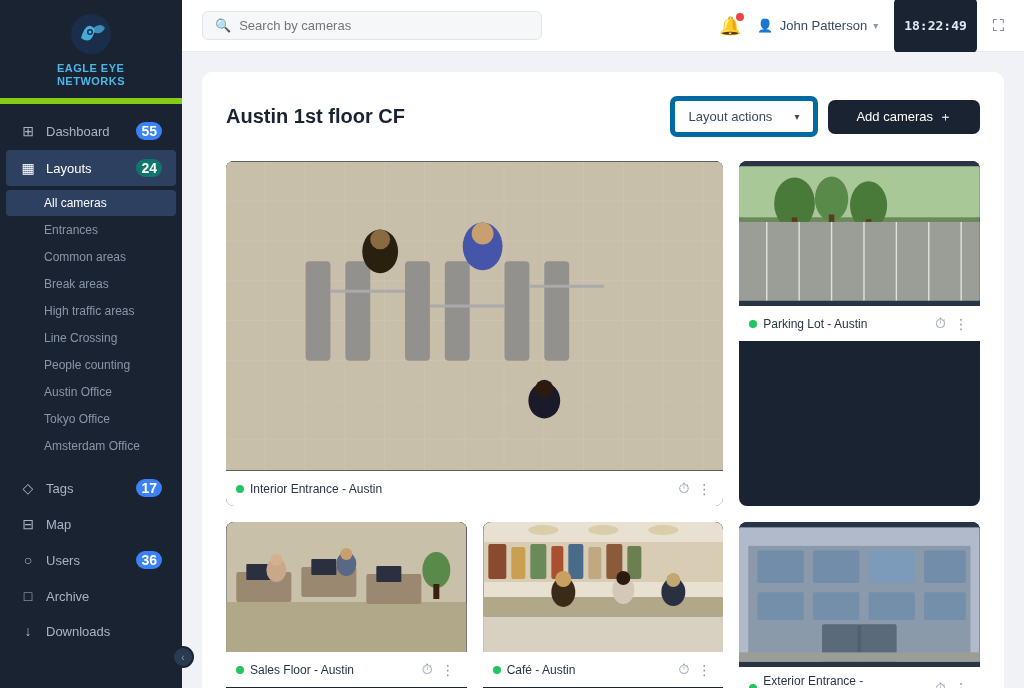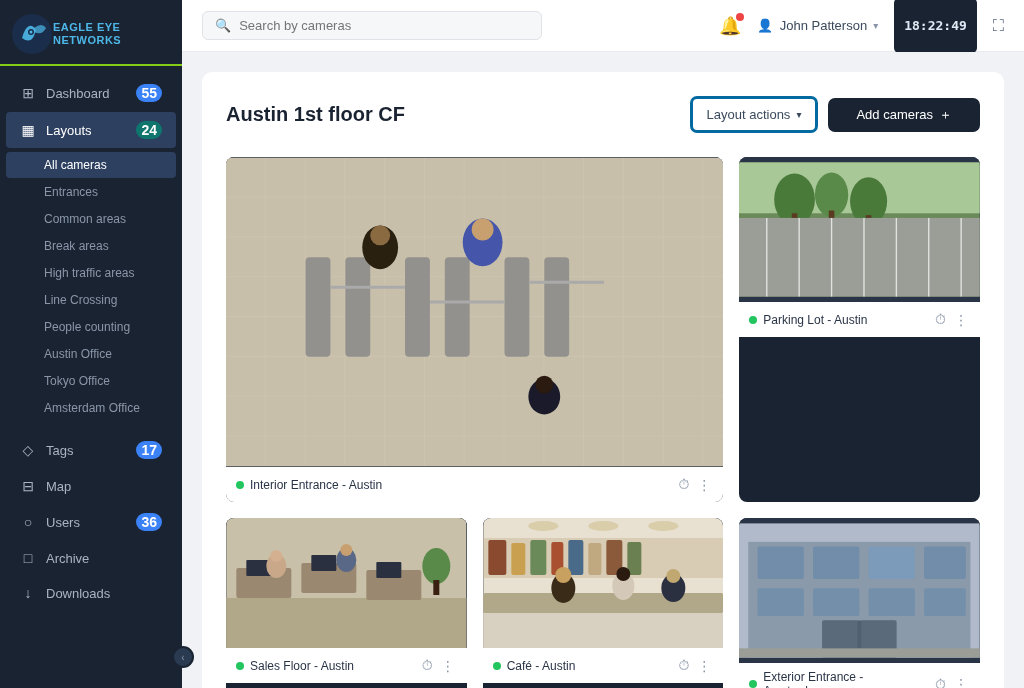--- a/index.html
+++ b/index.html
@@ -13,22 +13,23 @@
       color: #c8d0dc;
       display: flex;
       flex-direction: column;
       height: 688px;
       position: relative;
     }
     .sidebar-logo {
       padding: 14px 12px 10px 12px;
       display: flex;
       align-items: center;
-      gap: 1px;
-      border-bottom: 2px solid #84cc16;
+      gap: 8px;
+      border-bottom: 6px solid #84cc16;
+      flex-direction: column;
     }
     .logo-icon {
       width: 40px;
       height: 40px;
       flex-shrink: 0;
     }
     .logo-text {
       font-size: 11px;
       font-weight: 700;
       color: #4db8e8;
@@ -184,23 +185,23 @@
     }
     .header-actions {
       margin-left: auto;
       display: flex;
       gap: 10px;
       align-items: center;
     }
     .btn-layout-actions {
       display: flex;
       align-items: center;
-      gap: 6px;
+      gap: 22px;
       padding: 8px 14px;
-      border: 3px solid #0369a1;
+      border: 5px solid #0369a1;
       border-radius: 7px;
       background: #ffffff;
       color: #3a4a5c;
       font-size: 13px;
       font-weight: 500;
       cursor: pointer;
     }
     .btn-add-cameras {
       display: flex;
       align-items: center;

